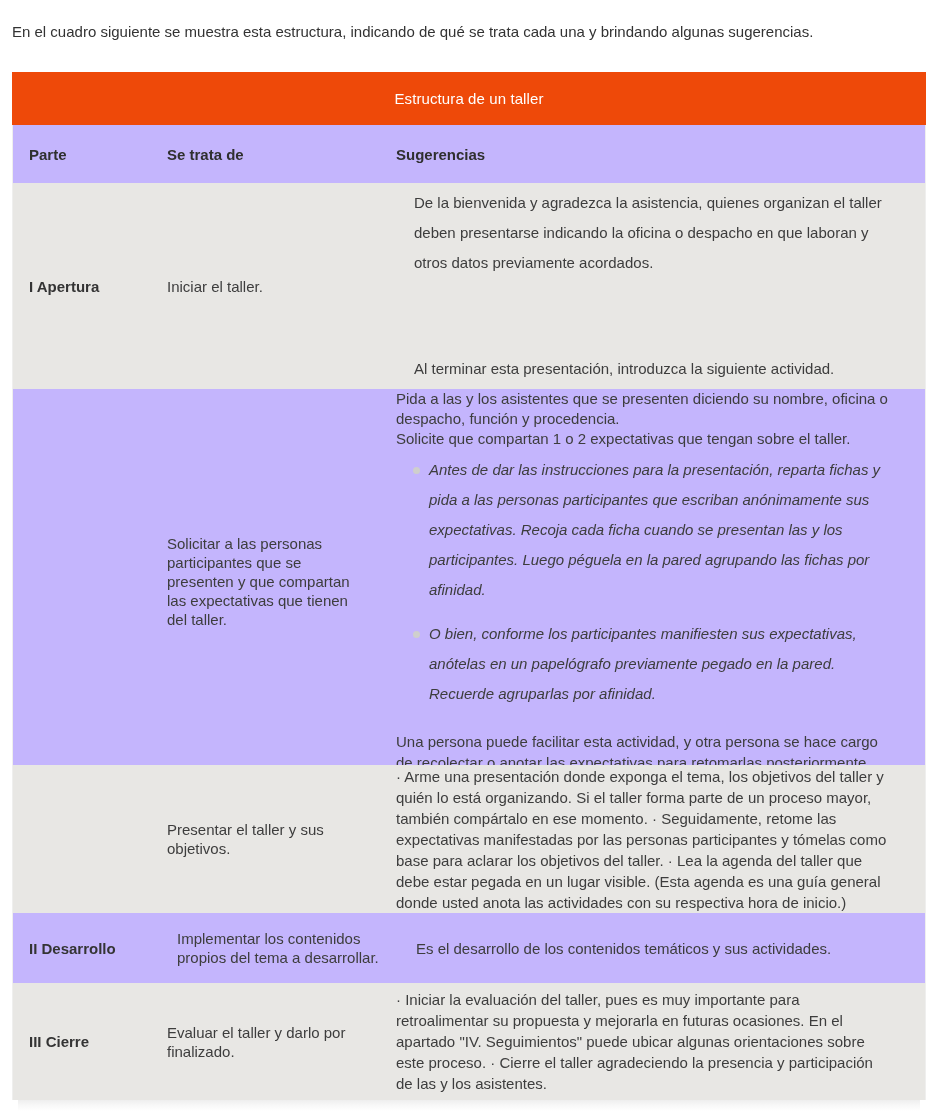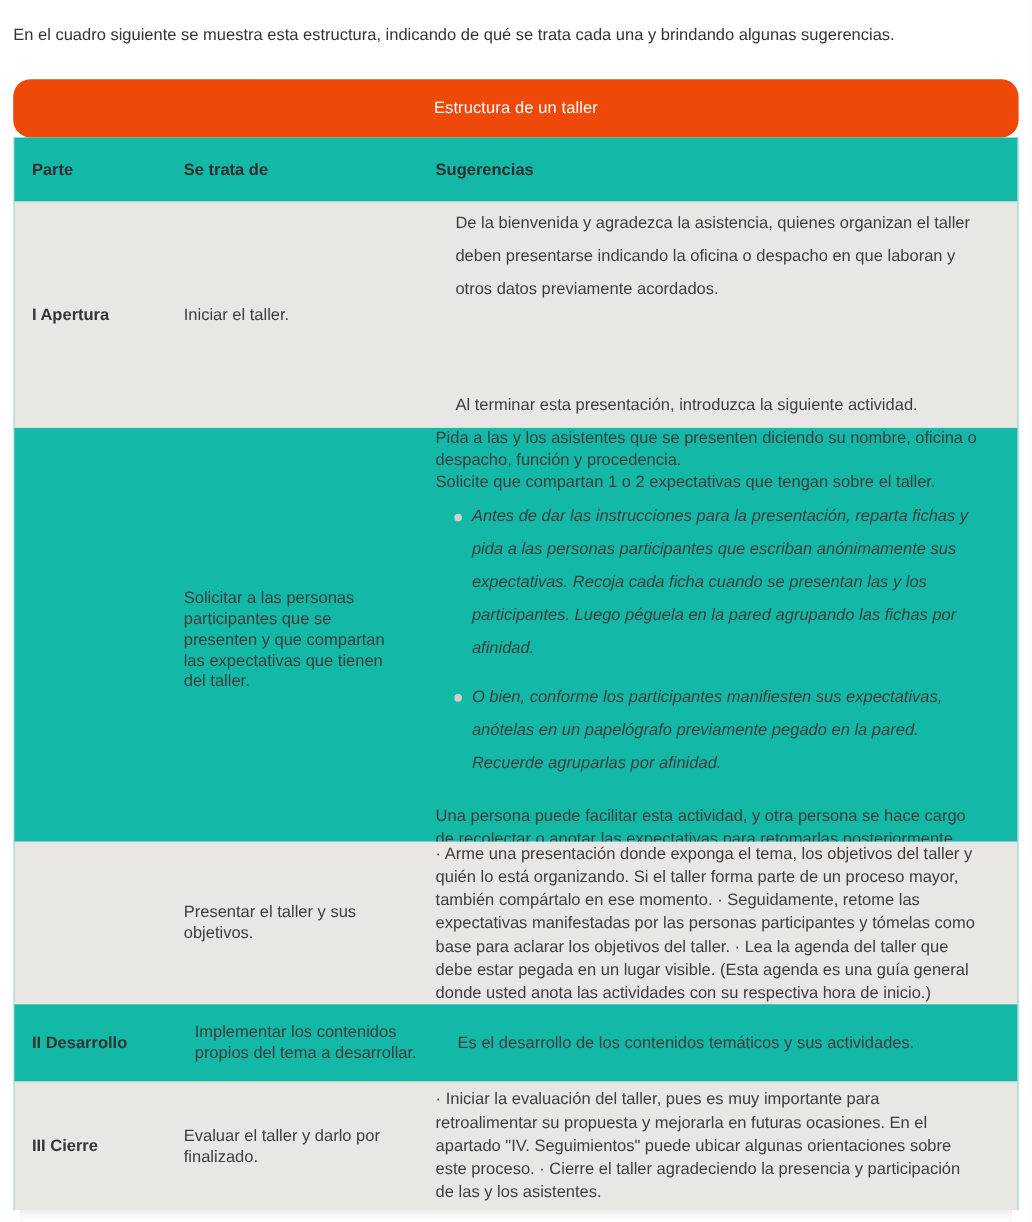--- a/index.html
+++ b/index.html
@@ -17,34 +17,34 @@
     line-height: 20px;
     color: #333333;
   }
   .table-wrap {
     margin: 30px 12px 0 12px;
     width: 914px;
   }
   .banner {
     height: 53px;
     background: #EE4909;
-    border-radius: 16px;
+    border-radius: 0;
     display: flex;
     align-items: center;
     justify-content: center;
   }
   .banner-title {
     color: #ffffff;
     font-size: 15px;
     letter-spacing: .1px;
   }
   .tbl {
     border-left: 1px solid #efefee;
     border-right: 1px solid #efefee;
-    background: #14b8a6;
+    background: #c4b5fd;
   }
   .row {
     display: grid;
     grid-template-columns: 154px 229px 1fr;
     overflow: hidden;
   }
   .row.alt { background: #E8E7E4; }
   .cell {
     display: flex;
     flex-direction: column;

